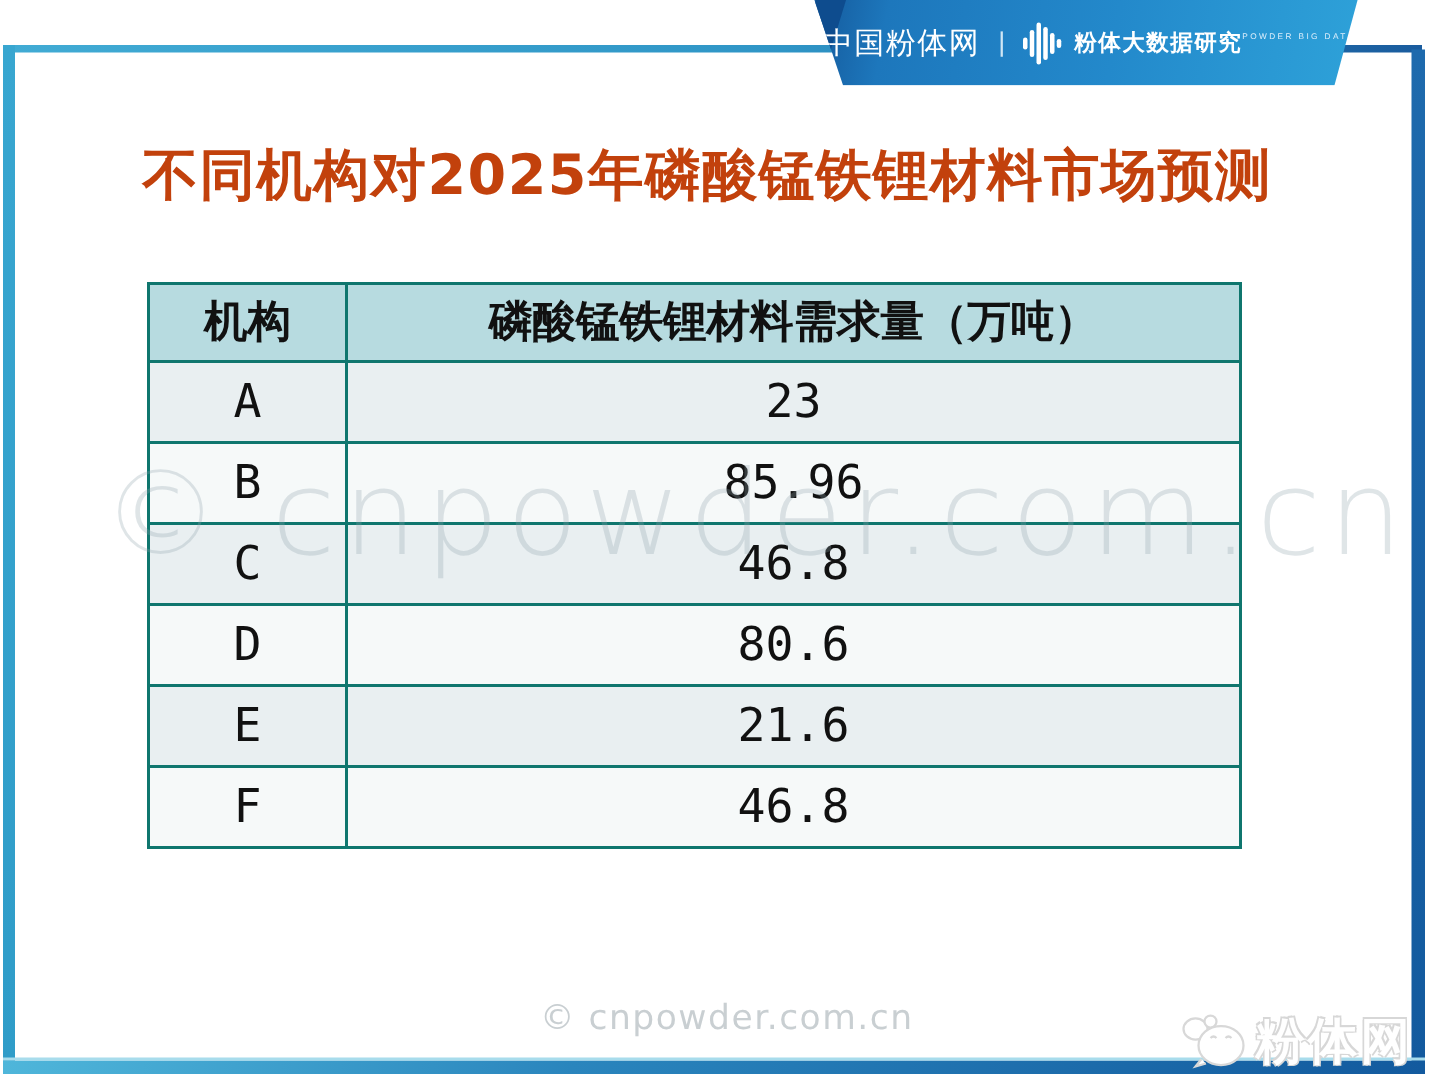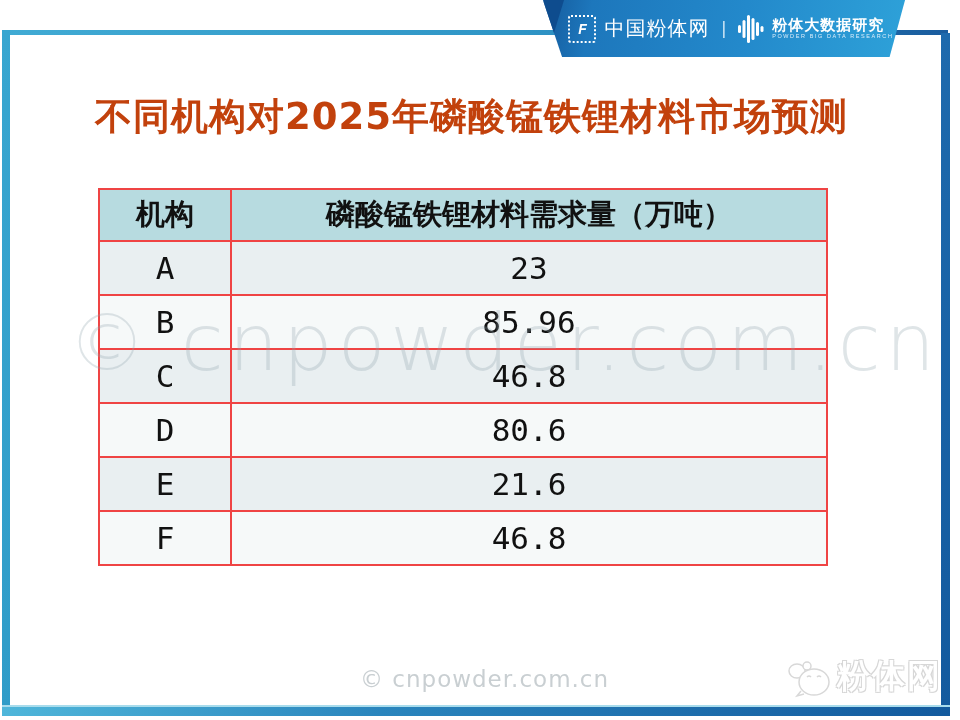--- a/index.html
+++ b/index.html
@@ -24,51 +24,51 @@
           clip-path:polygon(0.8% 0,99.2% 0,95% 100%,6% 100%);
           display:flex;align-items:center;justify-content:center;padding-left:14px;box-sizing:border-box;}
   .banner .fold{position:absolute;left:4px;top:0;width:20px;height:100%;
                 background:#0e4c8e;transform:skewX(-17deg);transform-origin:top left;}
   .banner-inner{position:relative;display:flex;align-items:center;gap:8px;}
   .logo-box{width:24px;height:24px;border:2px dotted #ffffff;border-radius:3px;
             display:flex;align-items:center;justify-content:center;
             color:#fff;font-weight:bold;font-style:italic;font-size:14px;}
   .brand-name{color:#fff;font-weight:normal;font-size:20px;letter-spacing:1px;white-space:nowrap;}
   .banner-divider{color:#cfe6f5;font-size:18px;margin:0 4px;font-weight:200;}
-  .org-block{display:flex;flex-direction:column;line-height:1;}
+  .org-block{display:flex;line-height:1;}
   .org-name{color:#fff;font-weight:bold;font-size:15px;letter-spacing:1px;white-space:nowrap;}
   .org-sub{color:#dceefb;font-size:5.5px;letter-spacing:1.6px;margin-top:2px;white-space:nowrap;}
 
   
   .page-title{position:absolute;left:95px;top:92px;width:780px;z-index:2;
               font-family:"DejaVu Sans",sans-serif;font-weight:bold;font-size:37px;
               color:#c2410c;letter-spacing:1px;white-space:nowrap;}
 
   
   table.forecast{position:absolute;left:98px;top:188px;width:730px;z-index:2;
                  border-collapse:collapse;table-layout:fixed;}
-  table.forecast th,table.forecast td{border:2px solid #ef4444;text-align:center;
+  table.forecast th,table.forecast td{border:2px solid #0f766e;text-align:center;
                  vertical-align:middle;padding:0;}
   table.forecast th{height:50px;background:#b7dbe0;
                  font-family:"DejaVu Sans",sans-serif;font-weight:bold;font-size:29px;color:#111;}
   table.forecast td{height:52px;font-family:"DejaVu Sans Mono",monospace;
                  font-size:31px;color:#111;}
   col.c-org{width:132px;}
   tr.row-odd td{background:#e9eff1;}
   tr.row-even td{background:#f6f9f9;}
 
   
   .wm-large{position:absolute;left:68px;top:298px;z-index:4;pointer-events:none;
             font-family:"DejaVu Sans",sans-serif;font-size:78px;font-weight:300;
             color:#8fa3ad;opacity:0.28;letter-spacing:5px;white-space:nowrap;}
   .wm-footer{position:absolute;left:360px;top:666px;z-index:2;
              font-family:"DejaVu Sans",sans-serif;font-size:23px;color:#c9cfd2;letter-spacing:1px;}
 
   
-  .site-logo{position:absolute;right:18px;top:654px;z-index:2;display:flex;align-items:flex-end;gap:4px;}
+  .site-logo{position:absolute;right:18px;top:672px;z-index:2;display:flex;align-items:flex-start;gap:4px;}
   .site-name{font-family:"DejaVu Sans",sans-serif;font-weight:bold;font-size:33px;color:#ffffff;
              letter-spacing:2px;
              text-shadow:-1px -1px 0 #d7d7d7,1px -1px 0 #d7d7d7,-1px 1px 0 #d7d7d7,1px 1px 0 #d7d7d7;}
 </style>
 </head>
 <body>
 
 <div class="page">
 
   <div class="frame-line frame-top"></div>

